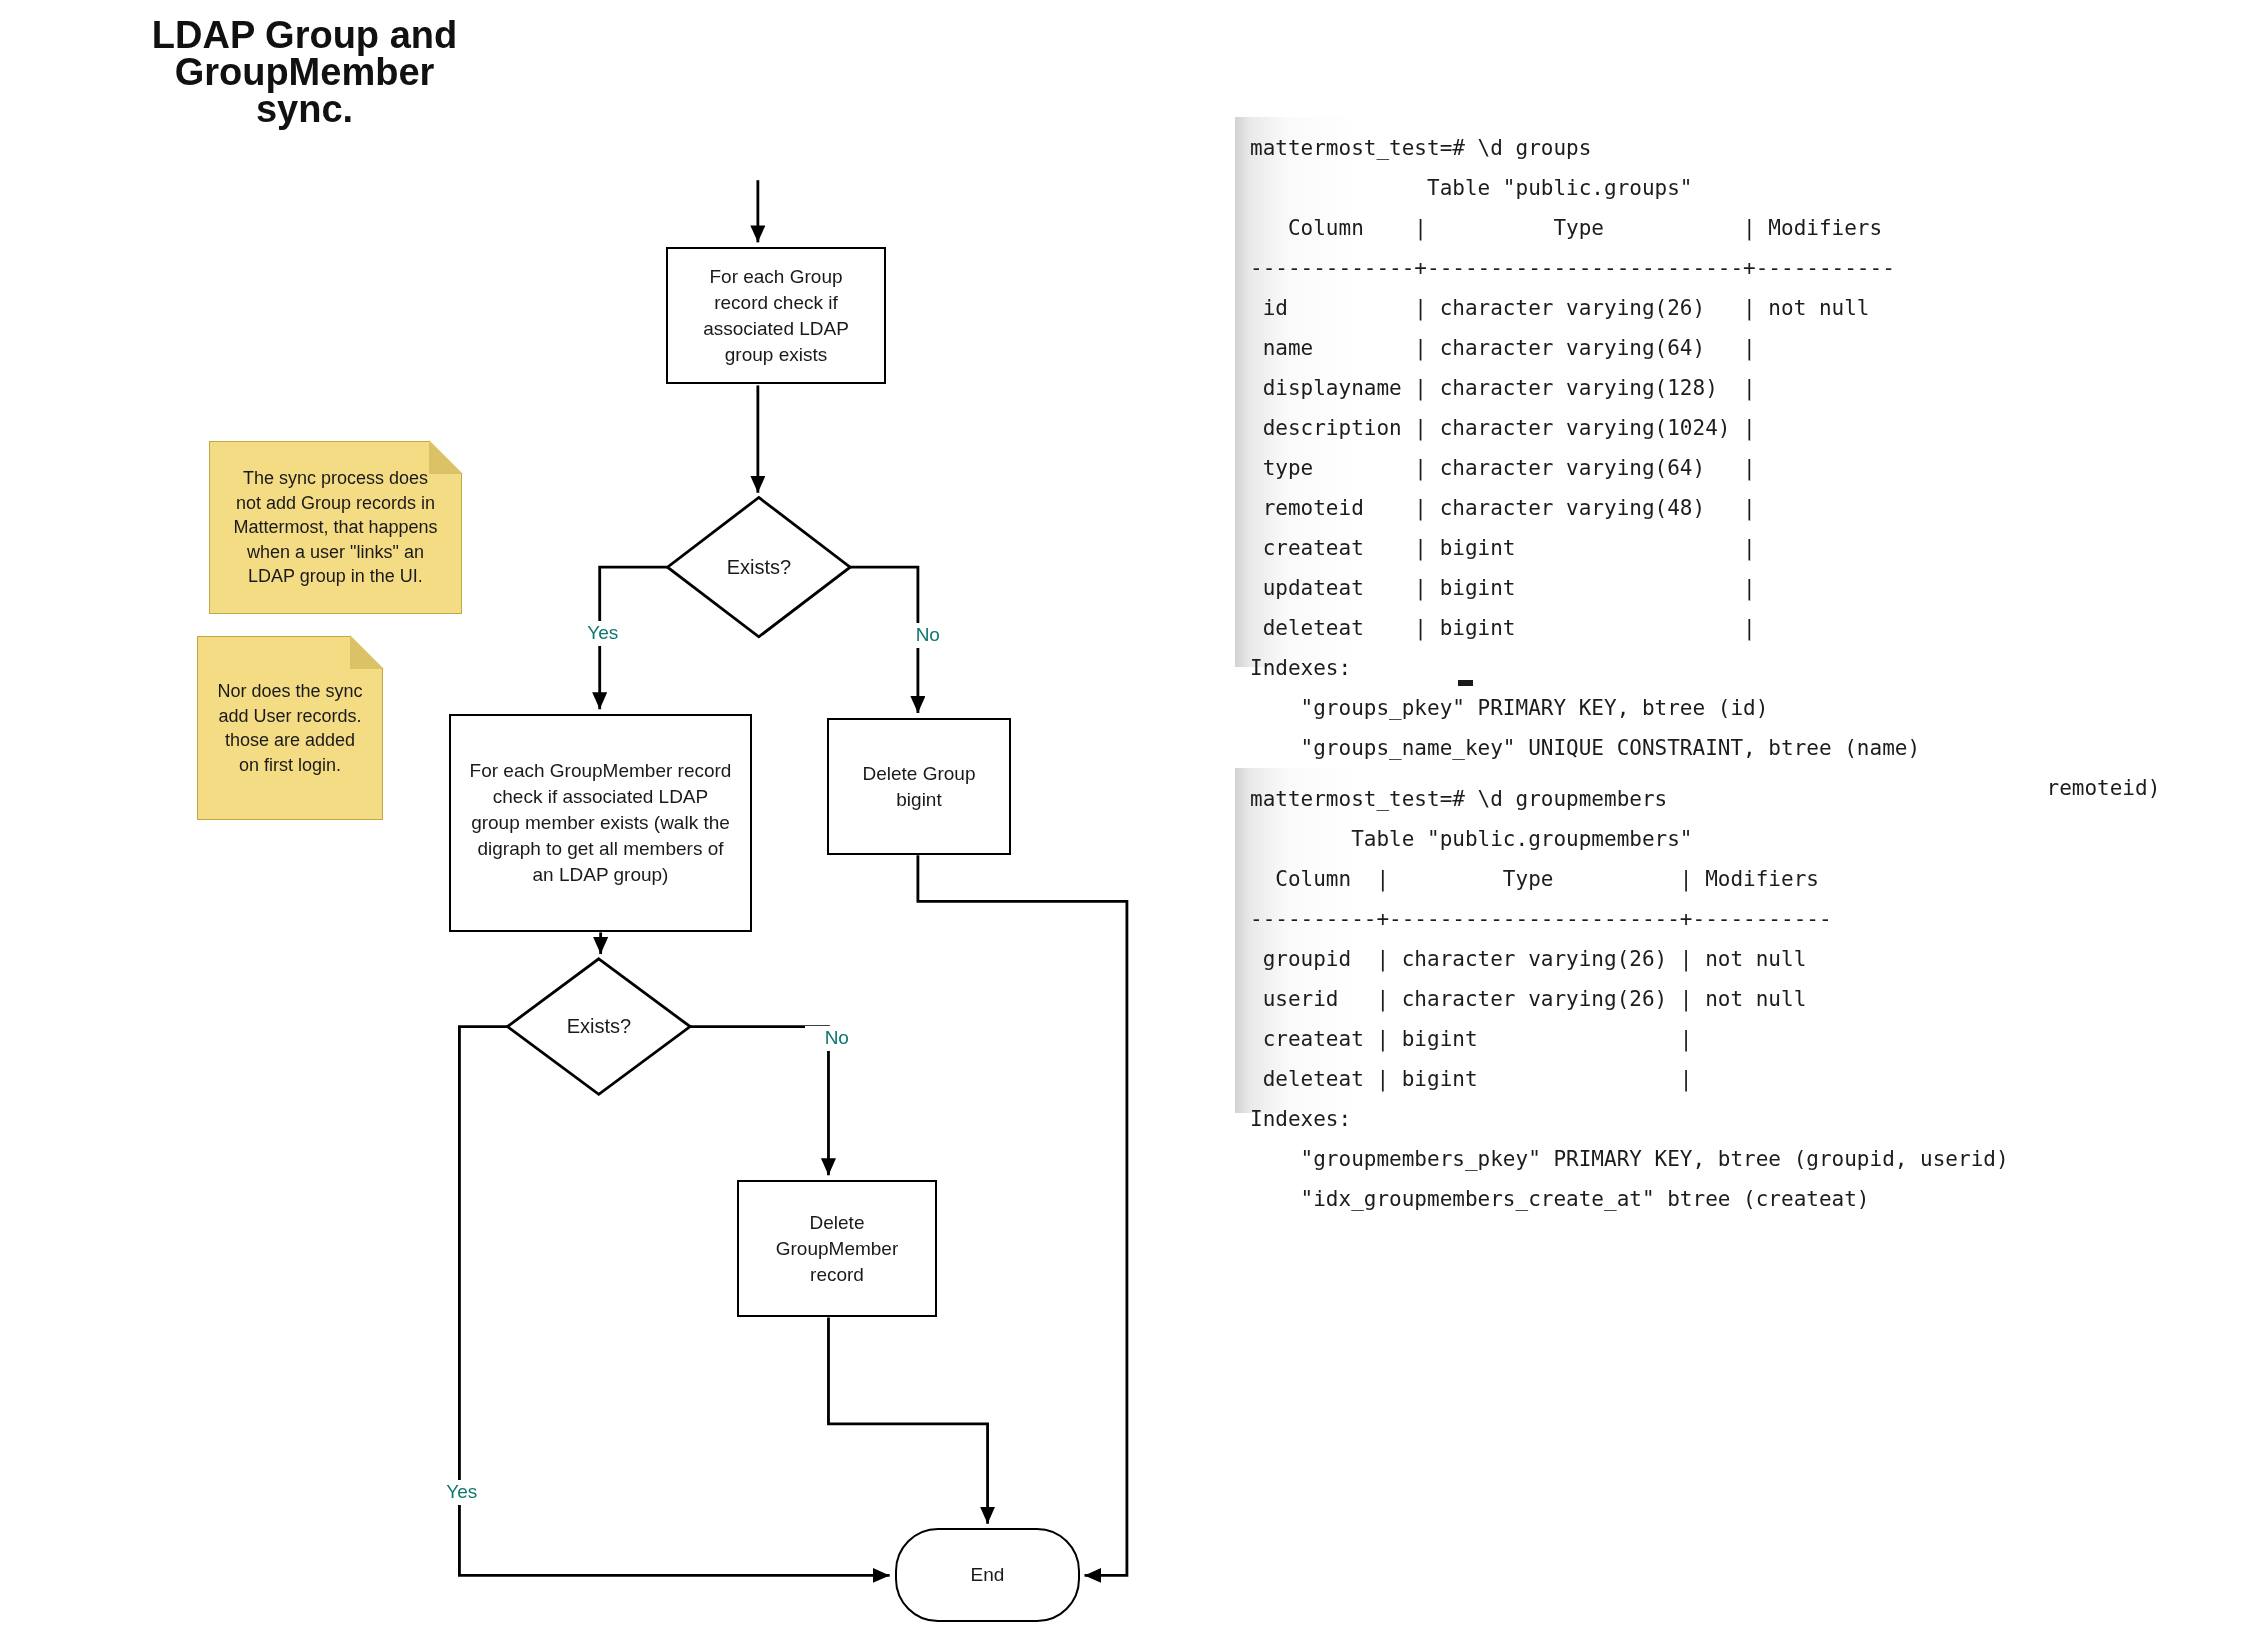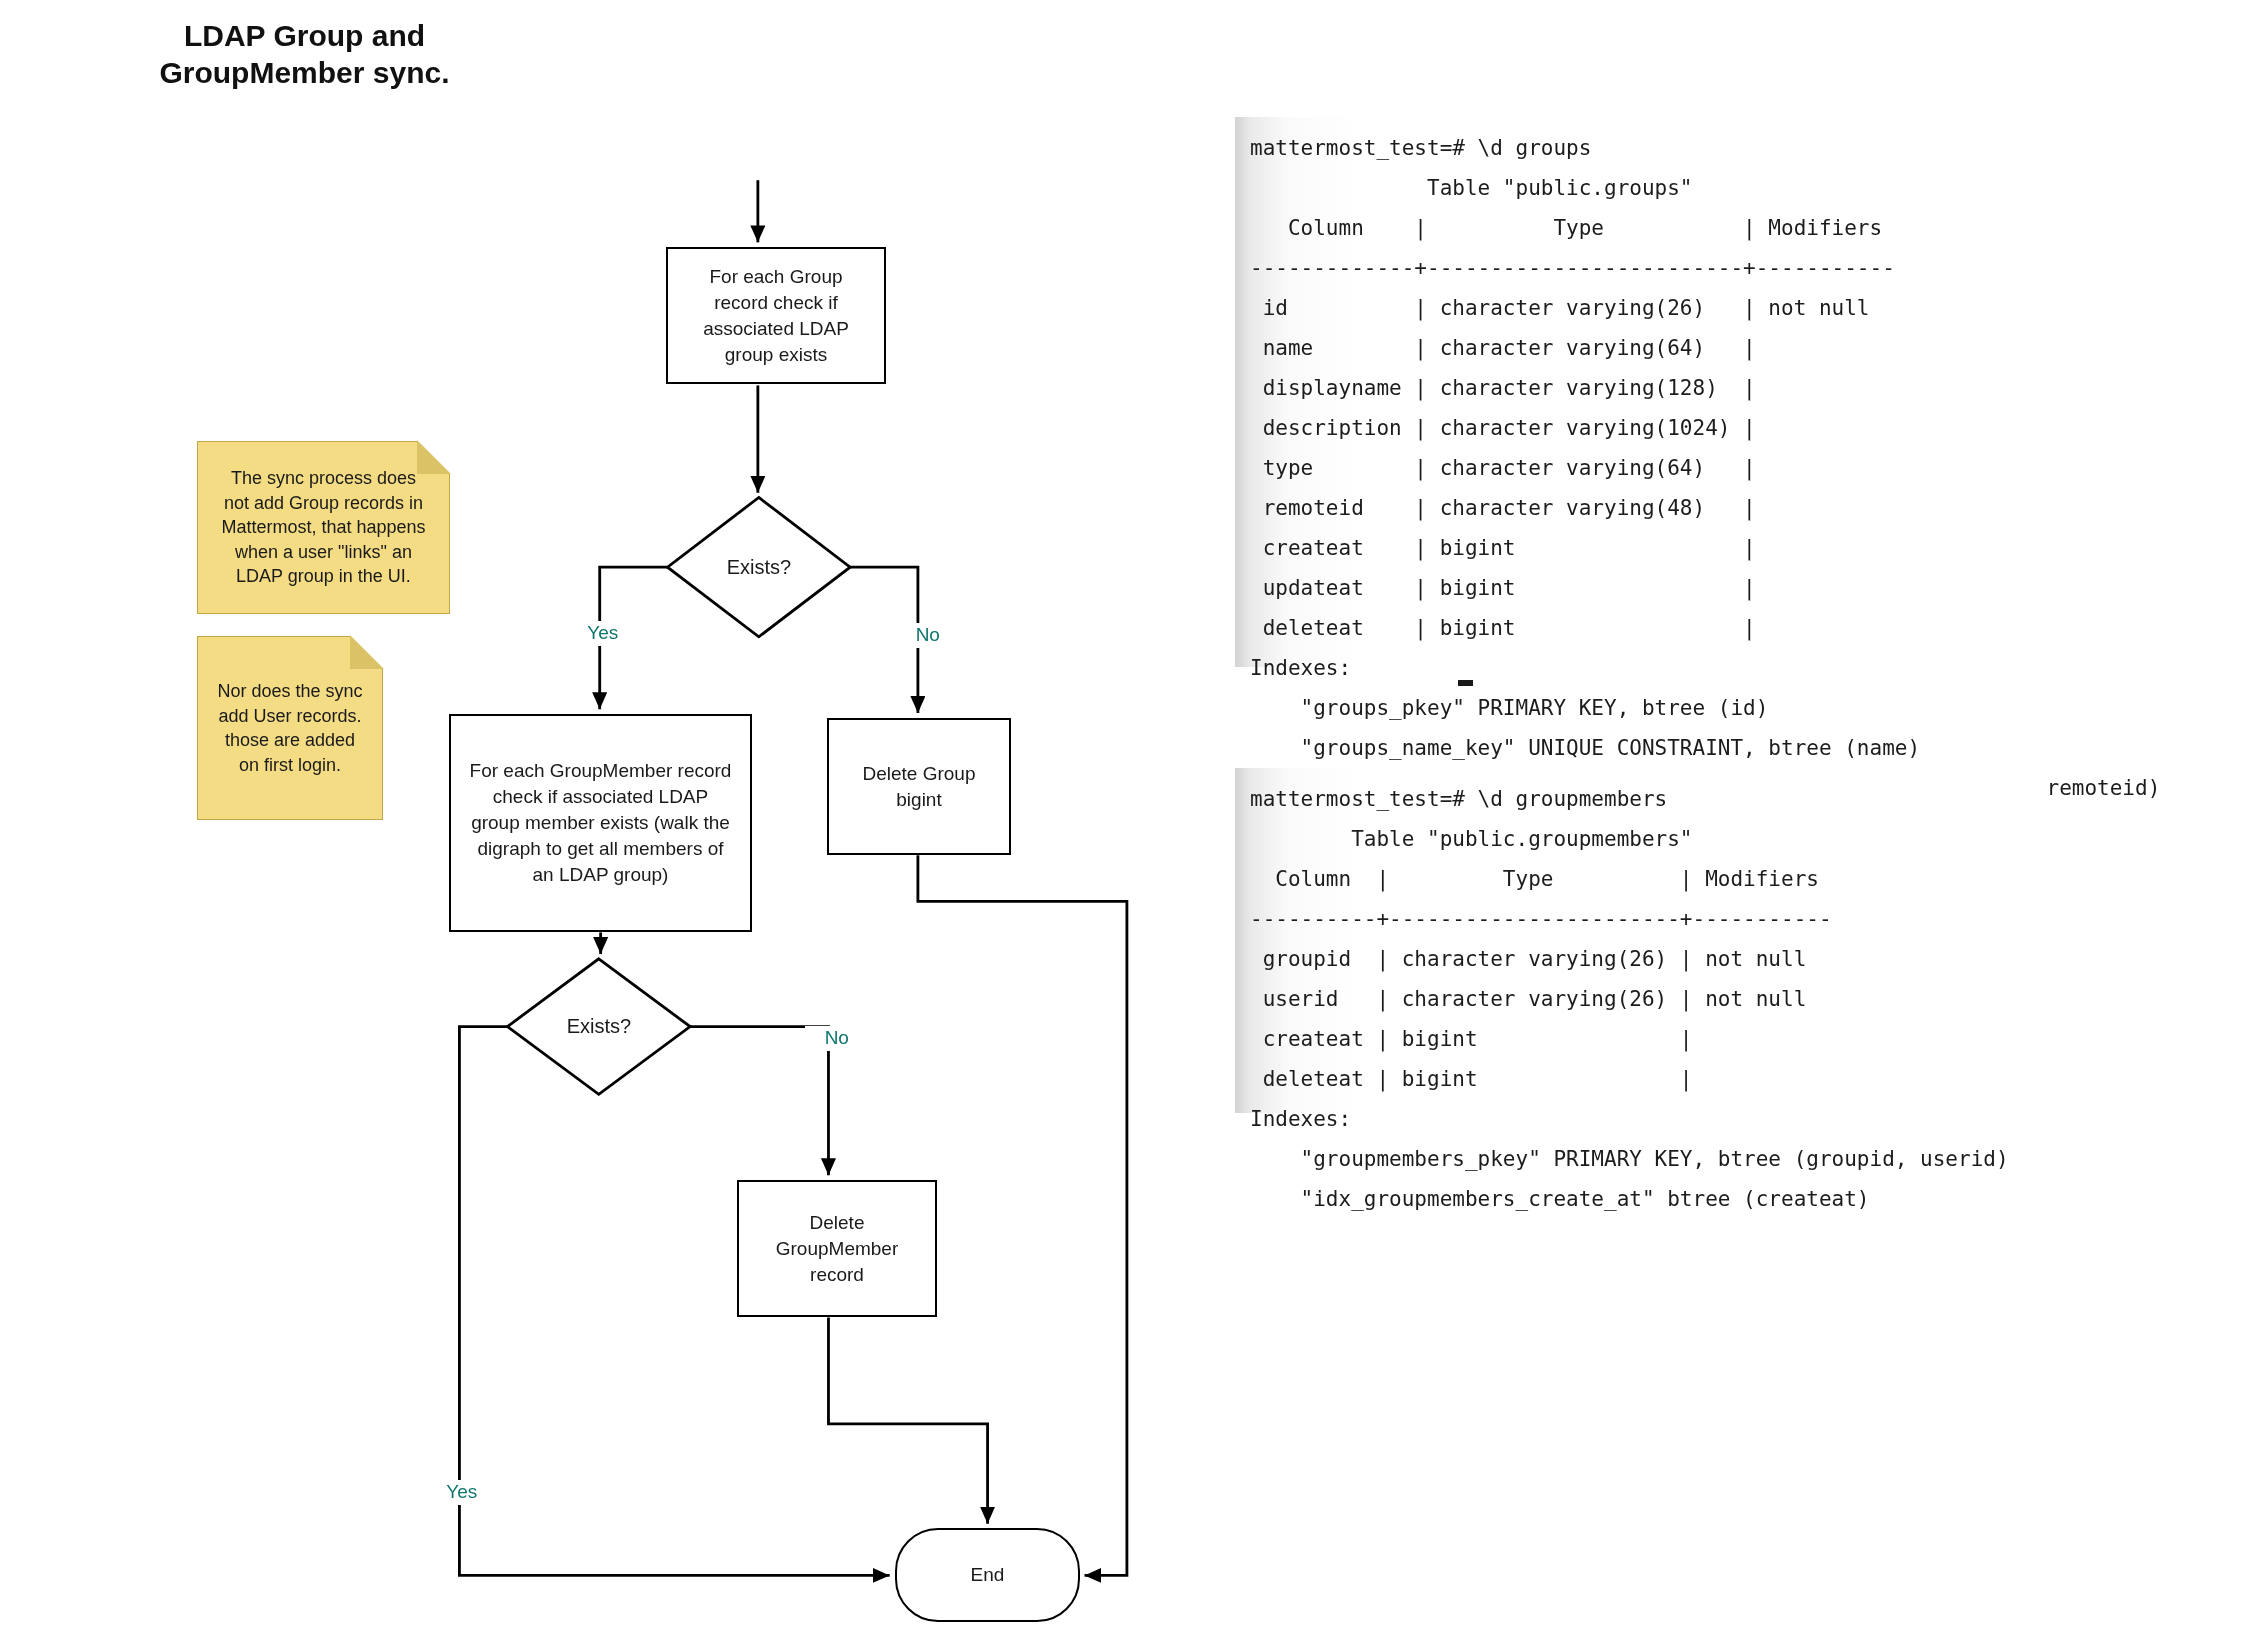--- a/index.html
+++ b/index.html
@@ -2,21 +2,21 @@
 <html style="font-size:15px"><head>
 <meta charset="utf-8">
 <style>
   html,body{margin:0;padding:0;background:#fff;}
   .canvas{position:relative;width:2267px;height:1637px;background:#ffffff;overflow:hidden;
           font-family:"Liberation Sans",sans-serif;color:#111;}
   .abs{position:absolute;}
   #connectors{position:absolute;left:0;top:0;width:2267px;height:1637px;}
 
   .diagram-title{left:135px;top:17px;width:339px;text-align:center;
-      font-size:30px;line-height:37px;font-weight:bold;white-space:pre-line;color:#111;}
+      font-size:38px;line-height:37px;font-weight:bold;white-space:pre-line;color:#111;}
 
   .node{position:absolute;background:#fff;border:2.8px solid #000;
       display:flex;align-items:center;justify-content:center;text-align:center;
       font-size:19px;line-height:26px;white-space:pre-line;box-sizing:border-box;color:#1a1a1a;}
   .stadium{border-radius:47px;}
 
   .edge-label{position:absolute;background:#fff;padding:0 2.8px;font-size:19px;
       line-height:24.5px;text-align:center;color:#0f766e;}
 
   .diamond-label{position:absolute;display:flex;align-items:center;justify-content:center;
@@ -93,21 +93,21 @@
   <div class="edge-label" style="left:428px;top:1480px;width:62px;">Yes</div>
 
   <div class="edge-label" style="left:805px;top:1026px;width:58px;">No</div>
 
   <div class="node" style="left:737px;top:1180px;width:200px;height:137px;">Delete
 GroupMember
 record</div>
 
   <div class="node stadium" style="left:895px;top:1528px;width:185px;height:94px;border-radius:43px;">End</div>
 
-  <div class="note" style="left:197px;top:441px;width:253px;height:173px;">The sync process does
+  <div class="note" style="left:209px;top:441px;width:253px;height:173px;">The sync process does
 not add Group records in
 Mattermost, that happens
 when a user "links" an
 LDAP group in the UI.</div>
 
   <div class="note" style="left:197px;top:636px;width:186px;height:184px;">Nor does the sync
 add User records.
 those are added
 on first login.</div>
 

